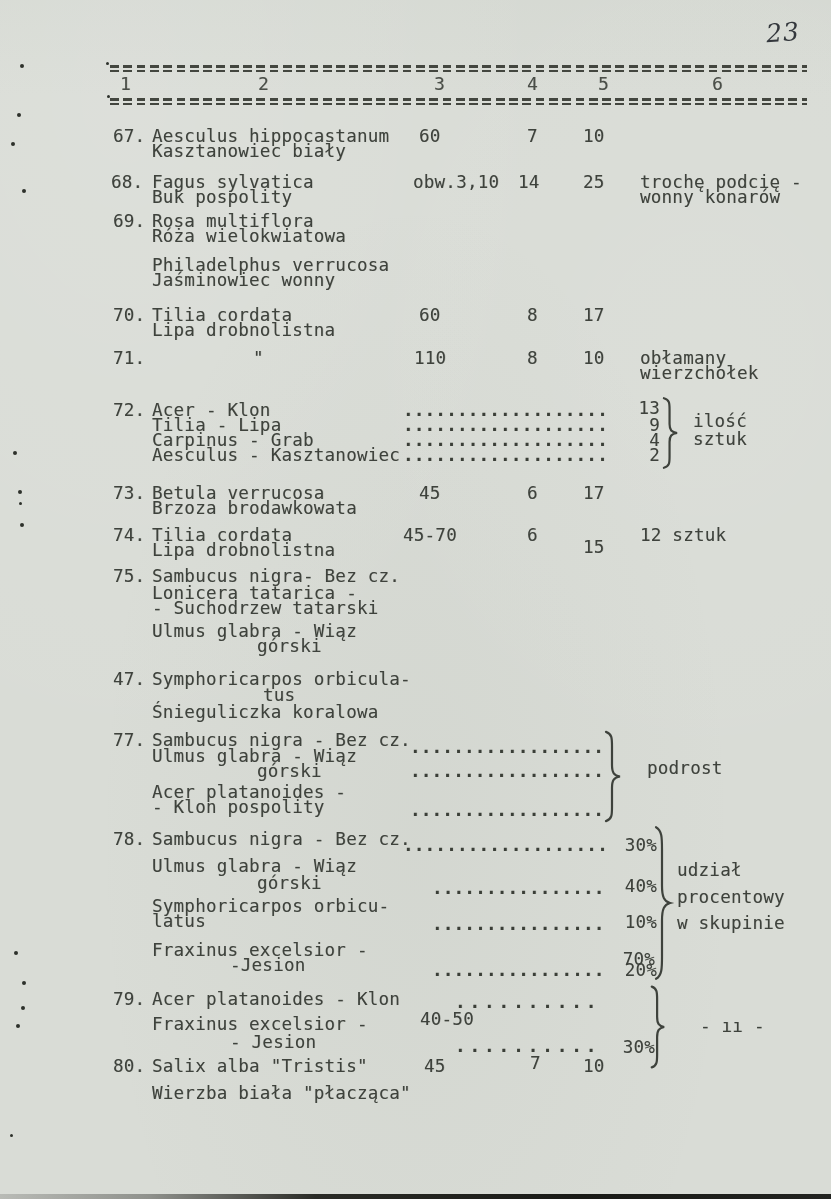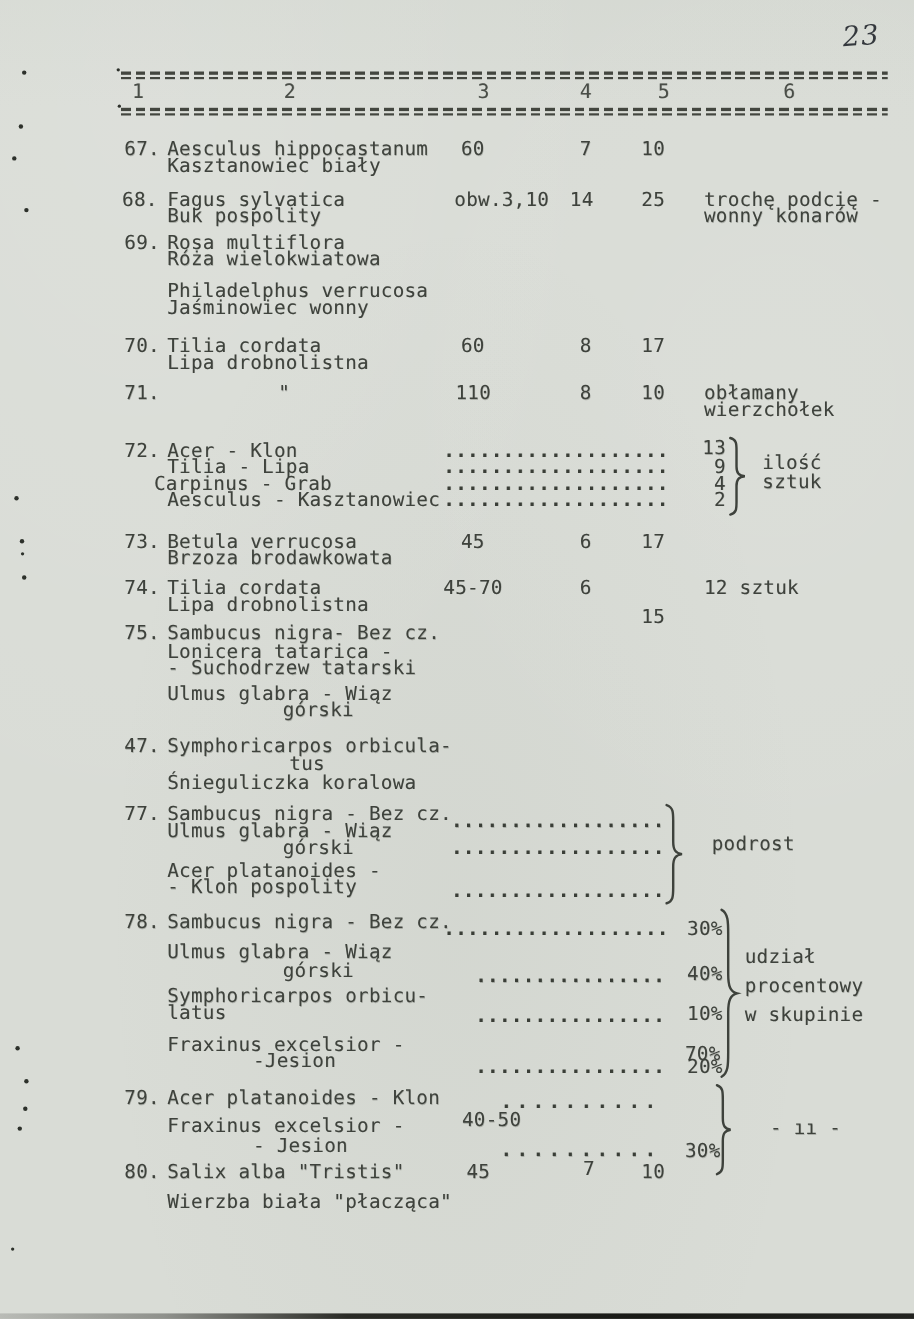--- a/index.html
+++ b/index.html
@@ -106,21 +106,21 @@
   <span class="t" style="left:527px;top:349px">8</span>
   <span class="t" style="left:583px;top:349px">10</span>
   <span class="t" style="left:640px;top:349px">obłamany</span>
   <span class="t" style="left:640px;top:364px">wierzchołek</span>
 </div>
 
 <div>
   <span class="t" style="left:113px;top:401px">72.</span>
   <span class="t" style="left:152px;top:401px">Acer - Klon</span>
   <span class="t" style="left:152px;top:416px">Tilia - Lipa</span>
-  <span class="t" style="left:140px;top:431px">Carpinus - Grab</span>
+  <span class="t" style="left:152px;top:431px">Carpinus - Grab</span>
   <span class="t" style="left:152px;top:446px">Aesculus - Kasztanowiec</span>
   <span class="t dots" style="left:403px;top:401px">...................</span>
   <span class="t dots" style="left:403px;top:416px">...................</span>
   <span class="t dots" style="left:403px;top:431px">...................</span>
   <span class="t dots" style="left:403px;top:446px">...................</span>
   <span class="t right" style="left:628px;top:399px;width:32px">13</span>
   <span class="t right" style="left:628px;top:416px;width:32px">9</span>
   <span class="t right" style="left:628px;top:431px;width:32px">4</span>
   <span class="t right" style="left:628px;top:446px;width:32px">2</span>
   <svg class="brace" style="left:662px;top:396px" width="17" height="74" viewBox="0 0 18 100" preserveAspectRatio="none">
@@ -138,21 +138,21 @@
   <span class="t" style="left:527px;top:484px">6</span>
   <span class="t" style="left:583px;top:484px">17</span>
 </div>
 
 <div>
   <span class="t" style="left:113px;top:526px">74.</span>
   <span class="t" style="left:152px;top:526px">Tilia cordata</span>
   <span class="t" style="left:152px;top:541px">Lipa drobnolistna</span>
   <span class="t" style="left:403px;top:526px">45-70</span>
   <span class="t" style="left:527px;top:526px">6</span>
-  <span class="t" style="left:583px;top:552px">15</span>
+  <span class="t" style="left:583px;top:538px">15</span>
   <span class="t" style="left:640px;top:526px">12 sztuk</span>
 </div>
 
 <div>
   <span class="t" style="left:113px;top:567px">75.</span>
   <span class="t" style="left:152px;top:567px">Sambucus nigra- Bez cz.</span>
   <span class="t" style="left:152px;top:584px">Lonicera tatarica -</span>
   <span class="t" style="left:152px;top:599px">- Suchodrzew tatarski</span>
   <span class="t" style="left:152px;top:622px">Ulmus glabra - Wiąz</span>
   <span class="t" style="left:257px;top:637px">górski</span>

